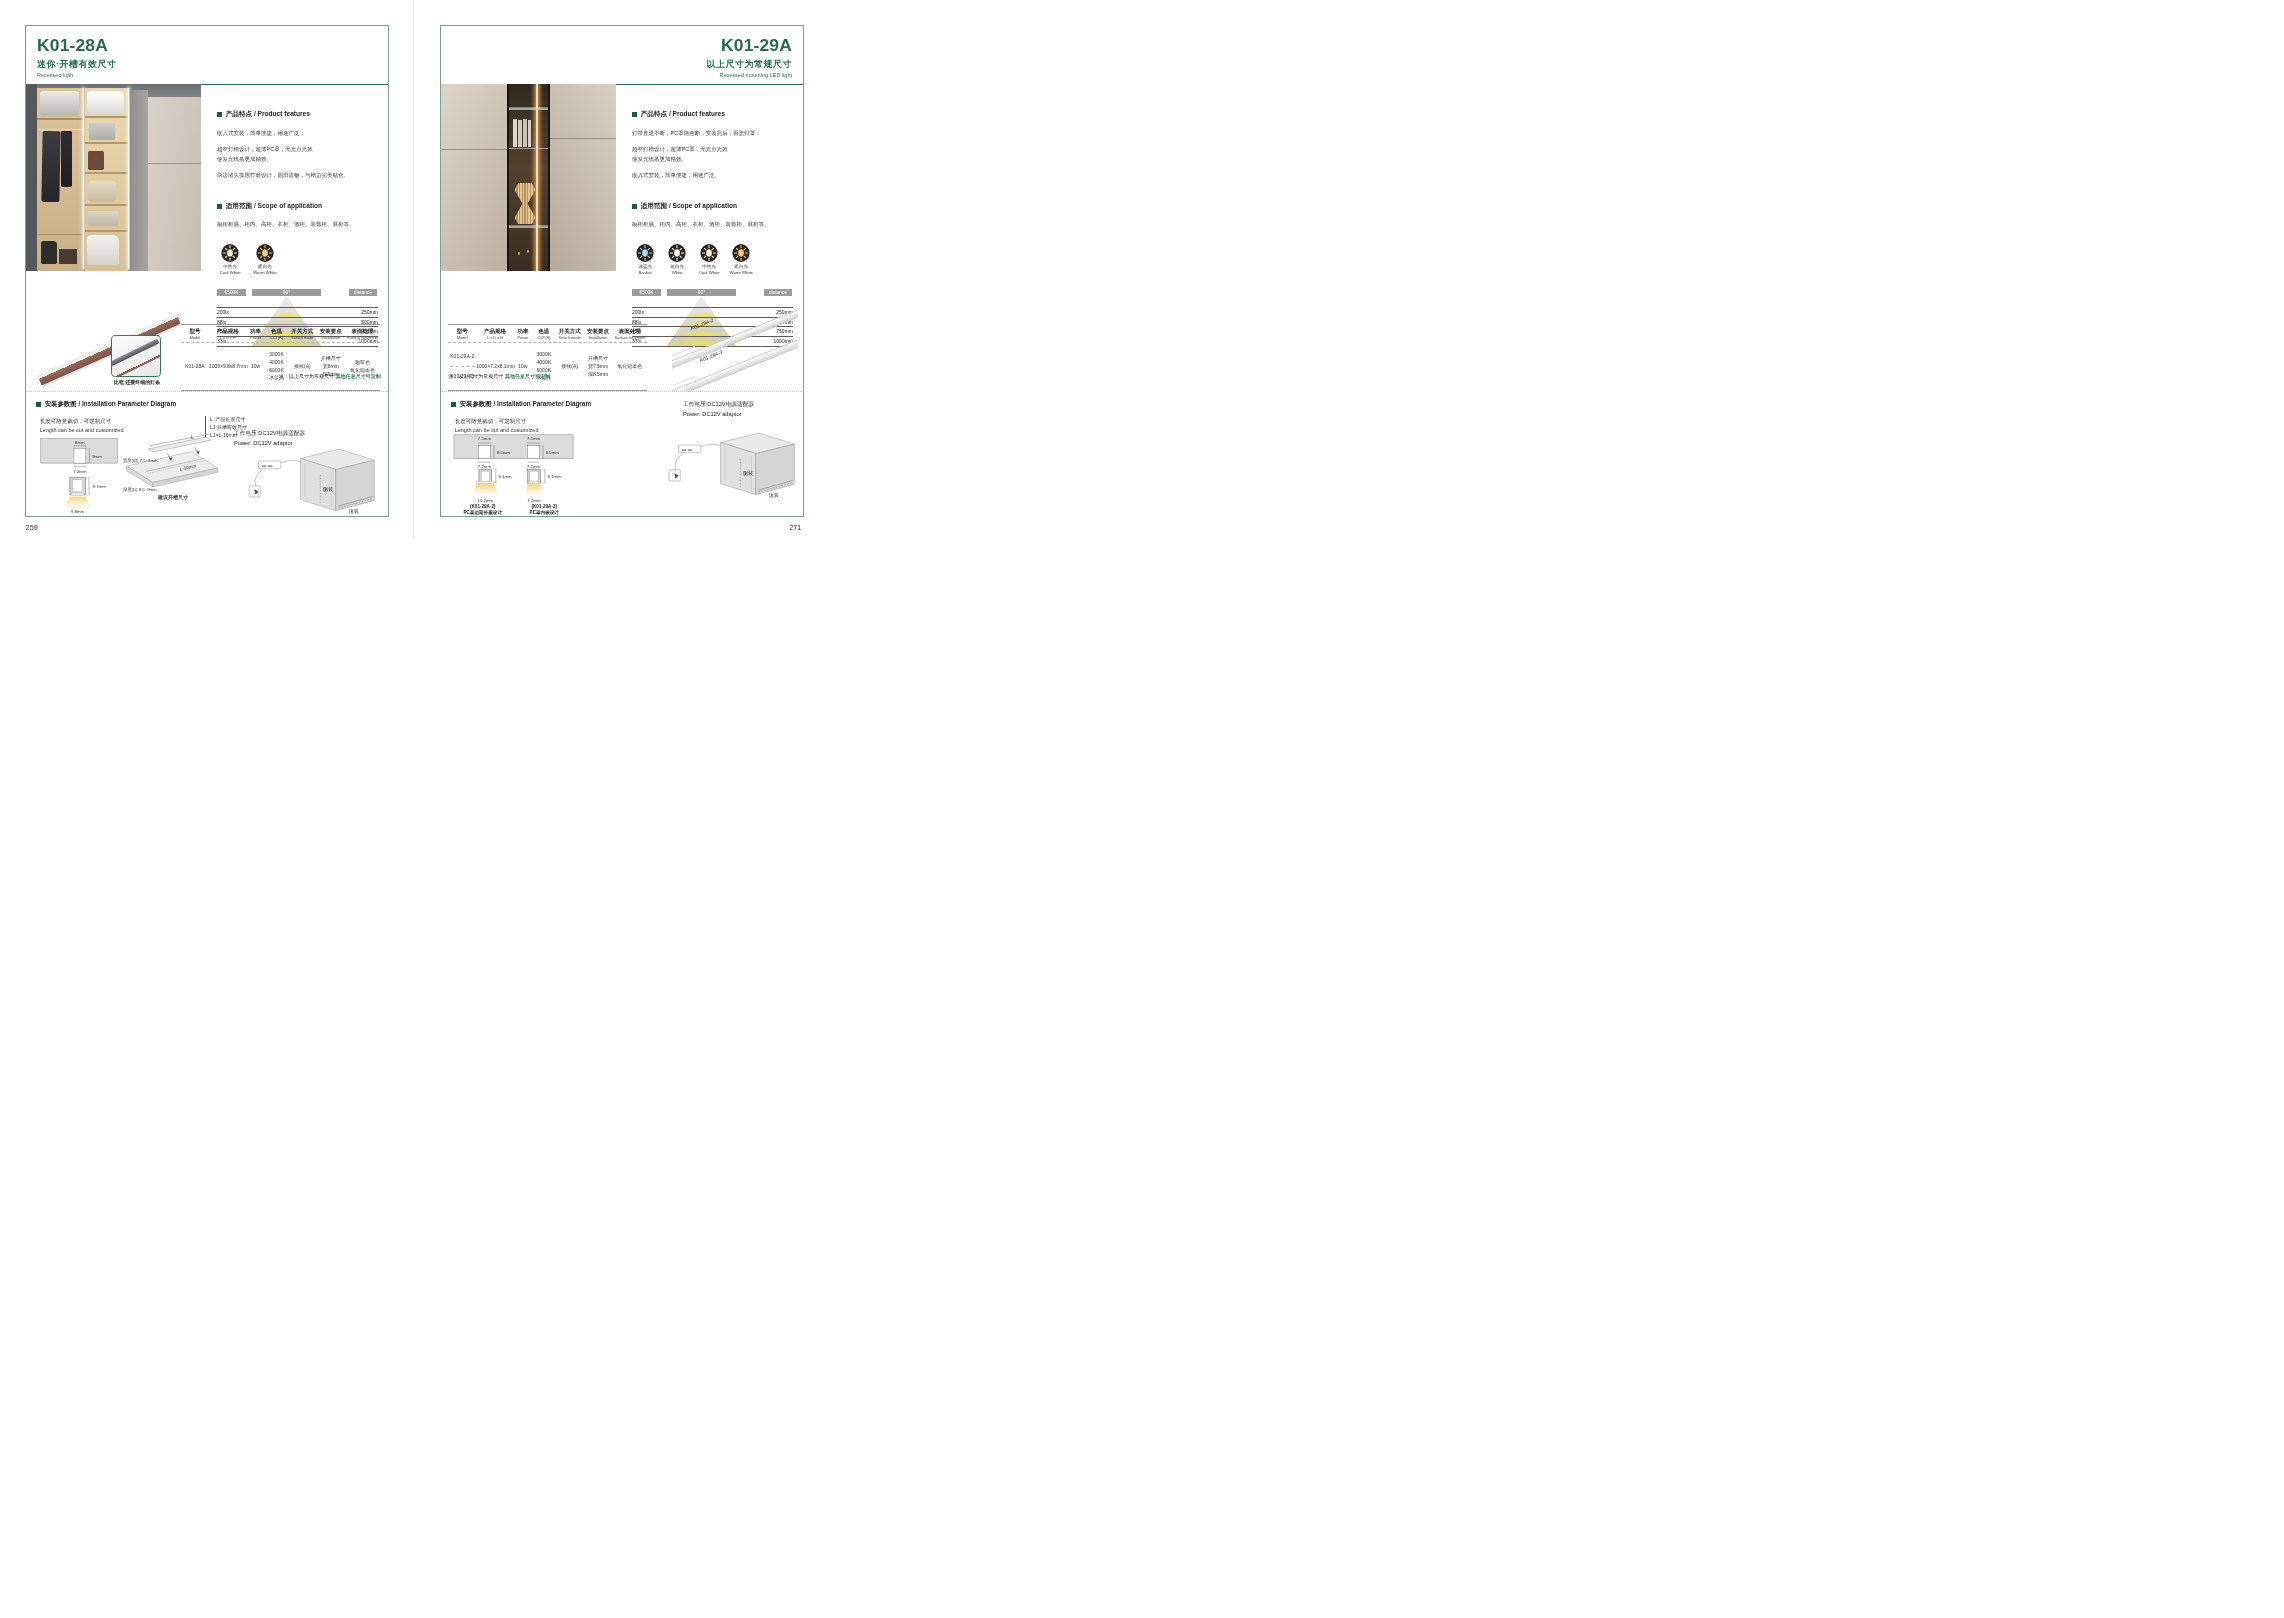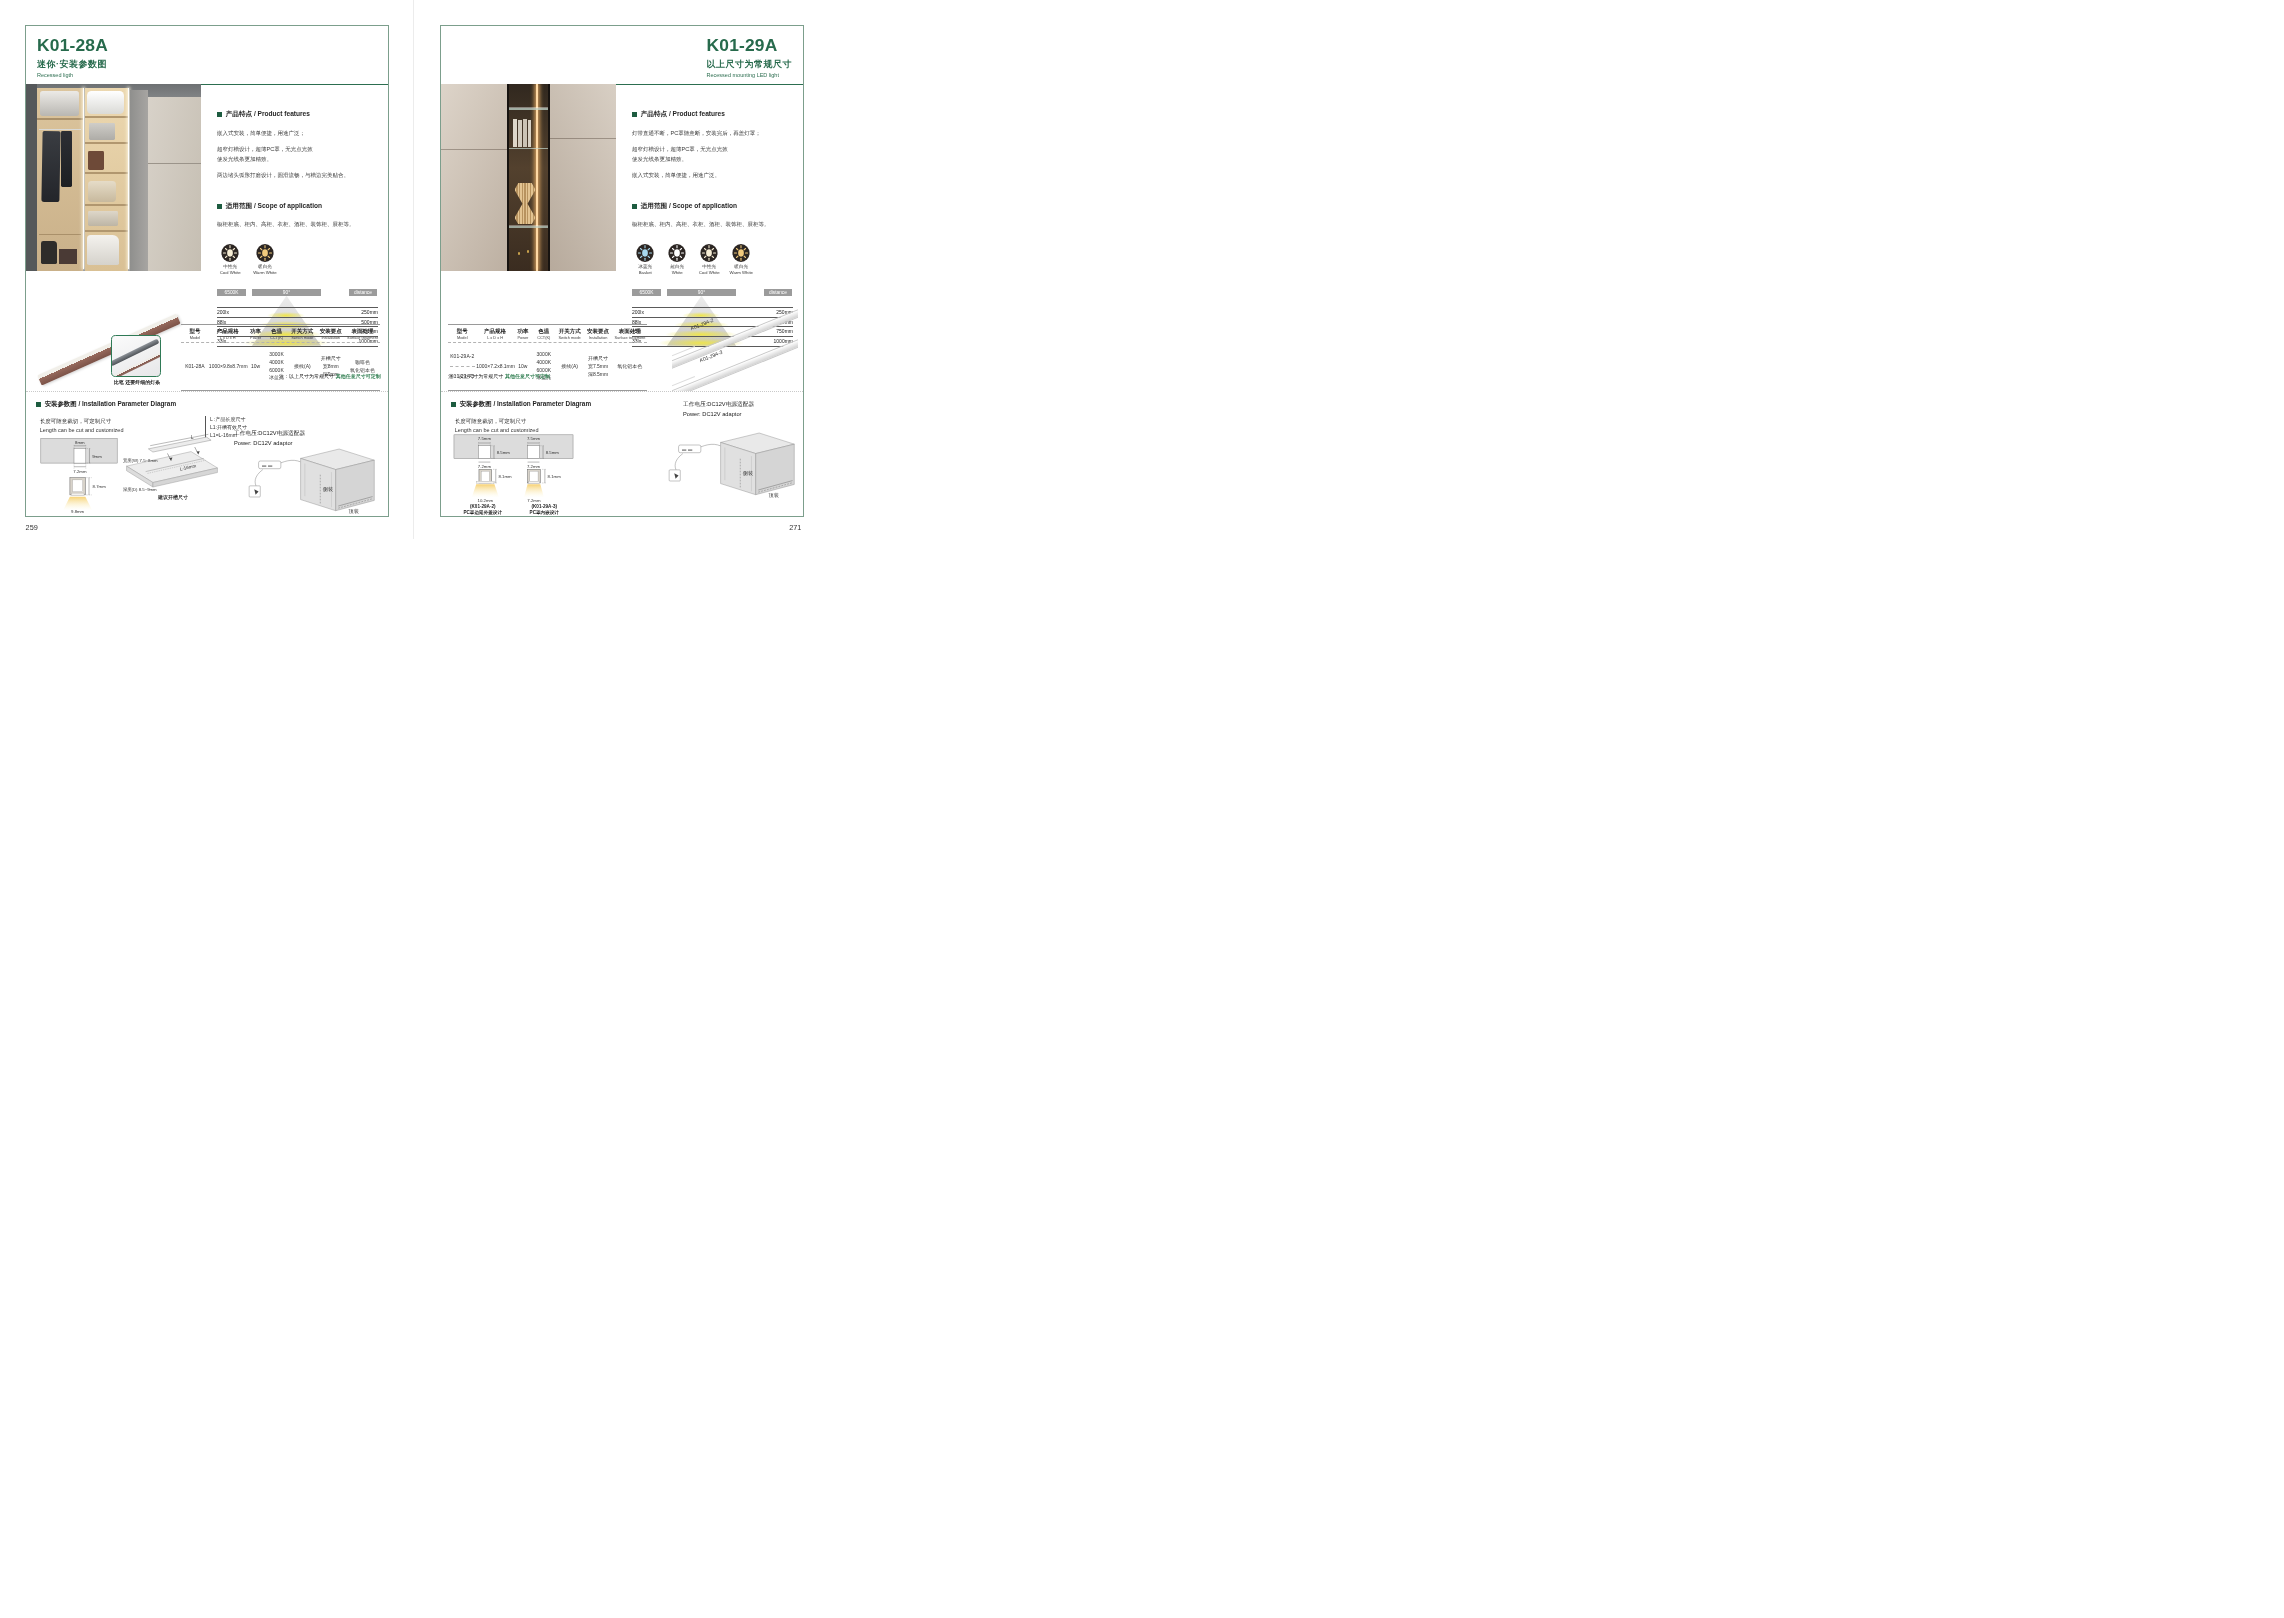--- a/index.html
+++ b/index.html
@@ -2,21 +2,21 @@
 <html style="font-size:7.3px"><head>
 <meta charset="utf-8">
 <style>
   html,body{margin:0;padding:0;background:#ffffff;font-family:"Liberation Sans",sans-serif;}
   .sheet{position:relative;width:827px;height:539px;background:#fff;overflow:hidden;}
   .fold{position:absolute;left:413px;top:0;width:0.5px;height:100%;background:#ececec;}
   .pg{position:absolute;top:25px;width:362px;height:490px;border:0.5px solid #7c9e8c;background:#fff;}
   .pg-l{left:25px;} .pg-r{left:440px;}
   
   .hd{position:absolute;left:11px;top:9px;}
-  .pg-r .hd{left:auto;right:11px;text-align:left;}
+  .pg-r .hd{left:auto;right:11px;text-align:right;}
   .t-model{font-size:17.4px;font-weight:bold;color:#276a4c;letter-spacing:0.2px;}
   .t-cn{font-size:9px;font-weight:bold;color:#276a4c;margin-top:1.8px;letter-spacing:0.5px;}
   .t-en{font-size:5.5px;color:#2d6e50;margin-top:1.4px;}
   .hd-rule{position:absolute;left:0;right:0;top:58px;height:0.9px;background:#2c6e50;}
   
   .photo{position:absolute;left:0;top:58px;width:175px;height:187px;overflow:hidden;background:#8b8d8f;}
   .ph{position:absolute;}
   
   .col{position:absolute;left:191px;top:58px;width:163px;}
   .sec-head{display:flex;align-items:center;gap:3.7px;font-size:6.6px;font-weight:bold;color:#1f1f1f;}
@@ -94,21 +94,21 @@
     </linearGradient>
   </defs>
 </svg>
 
 <div class="sheet">
   <div class="fold"></div>
 
   <section class="pg pg-l">
     <header class="hd">
       <div class="t-model">K01-28A</div>
-      <div class="t-cn">迷你·安装参数图</div>
+      <div class="t-cn">迷你·开槽有效尺寸</div>
       <div class="t-en">Recessed ligth</div>
     </header>
     <div class="hd-rule"></div>
 
     <div class="photo">
       <div class="ph" style="left:0;top:0;width:100%;height:9%;background:linear-gradient(#6e7173,#86888a)"></div>
       <div class="ph" style="left:0;top:0;width:6.5%;height:100%;background:#55585a"></div>
       <div class="ph" style="left:6.5%;top:2%;width:26%;height:98%;background:linear-gradient(#dcc59d,#c9b089)"></div>
       <div class="ph" style="left:8%;top:4%;width:22%;height:13%;background:linear-gradient(#eceae6,#b9b7b2);border-radius:2.7px"></div>
       <div class="ph" style="left:6.5%;top:18%;width:26%;height:1%;background:#a9906a"></div>

